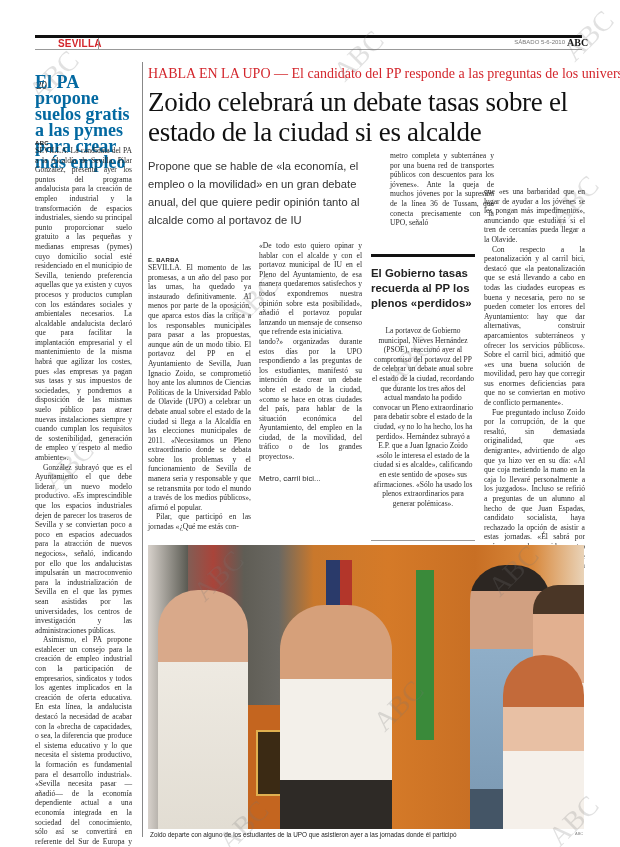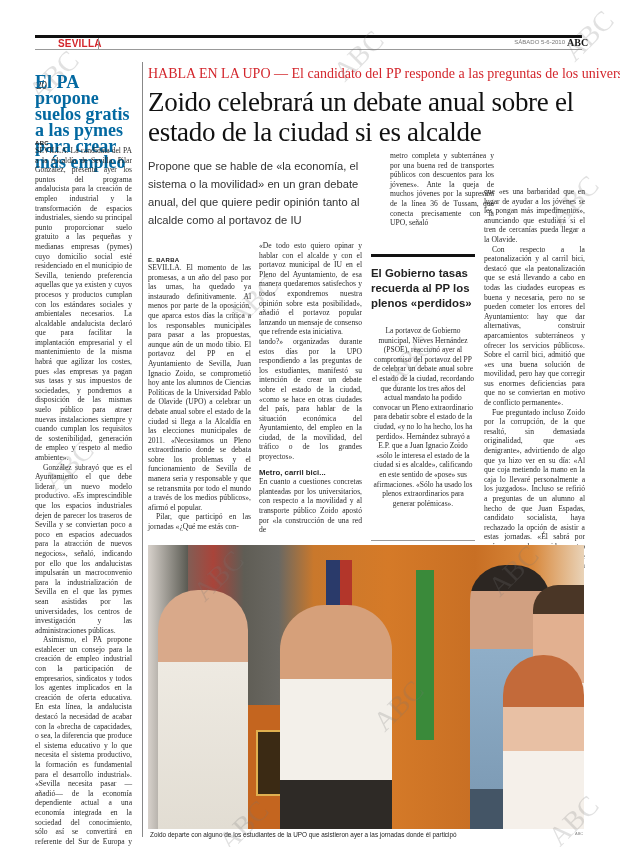--- a/index.html
+++ b/index.html
@@ -22,21 +22,21 @@
   .left-col { left:35px; top:140px; width:97px; }
   .vsep { left:142px; top:62px; width:1px; height:775px; background:#888; }
   
   .kicker { left:148px; top:66px; font-family:Liberation Serif, serif; font-size:14px; color:#d3262c; white-space:nowrap; }
   .title { left:148px; top:87px; width:470px; font-size:27px; line-height:30px; color:#111; letter-spacing:-0.3px; }
   .subtitle { left:148px; top:157px; width:215px; font-family:"Liberation Sans", sans-serif; font-size:11.2px; line-height:18px; color:#333; }
   .col1 { left:148px; top:241px; width:103px;margin-top:16px; }
   .col2 { left:259px; top:241px; width:103px; }
   .col3 { left:390px; top:151px; width:104px; }
   .col4 { left:484px; top:151px; width:101px;margin-top:36px; }
-  .subhead-inline { font-family:"Liberation Sans", sans-serif; font-weight:bold; font-size:7.8px; margin-top:6px; display:block; }
+  .subhead-inline { font-family:"Liberation Sans", sans-serif; font-weight:normal; font-size:7.8px; margin-top:12px; display:block; }
   
   .box-top { left:371px; top:254px; width:104px; height:3px; background:#111; }
   .box-head { left:371px; top:266px; width:104px; font-family:"Liberation Sans", sans-serif; font-weight:bold; font-size:11.4px; line-height:15px; color:#222; }
   .box-body { left:371px; top:326px; width:104px; font-size:7.5px; line-height:9.6px; text-align:center; color:#2a2a2a; }
   .box-bottom { left:371px; top:540px; width:104px; height:1px; background:#999; }
   
   .photo { left:148px; top:545px; width:436px; height:284px; overflow:hidden;
            background:linear-gradient(90deg,#c8c2b8 0%,#6d6b63 6%,#a9443a 15%,#5f5d55 22%,#6a6862 30%,#c9782c 38%,#d57a28 55%,#c86f24 75%,#d8873a 88%,#e9d3b8 100%); }
   .photo .ph { position:absolute; }
   .caption { left:150px; top:831px; font-family:"Liberation Sans", sans-serif; font-size:6.4px; color:#222; white-space:nowrap; }
@@ -60,36 +60,35 @@
   <div class="byline">ABC</div>
   <div class="body-text">
     <p>SEVILLA. La candidata del PA a la Alcaldía de Sevilla, Pilar González, presentó ayer los puntos del programa andalucista para la creación de empleo industrial y la transformación de espacios industriales, siendo su principal punto proporcionar suelo gratuito a las pequeñas y medianas empresas (pymes) cuyo domicilio social esté residenciado en el municipio de Sevilla, teniendo preferencia aquellas que ya existen y cuyos procesos y productos cumplan con los estándares sociales y ambientales necesarios. La alcaldable andalucista declaró que para facilitar la implantación empresarial y el mantenimiento de la misma habrá que agilizar los costes, pues «las empresas ya pagan sus tasas y sus impuestos de sociedades, y pondremos a disposición de las mismas suelo público para atraer nuevas instalaciones siempre y cuando cumplan los requisitos de sostenibilidad, generación de empleo y respeto al medio ambiente».</p>
     <p>González subrayó que es el Ayuntamiento el que debe liderar un nuevo modelo productivo. «Es imprescindible que los espacios industriales dejen de parecer los traseros de Sevilla y se conviertan poco a poco en espacios adecuados para la atracción de nuevos negocios», señaló, indicando por ello que los andalucistas impulsarán un macroconvenio para la industrialización de Sevilla en el que las pymes sean asistidas por las universidades, los centros de investigación y las administraciones públicas.</p>
     <p>Asimismo, el PA propone establecer un consejo para la creación de empleo industrial con la participación de empresarios, sindicatos y todos los agentes implicados en la creación de oferta educativa. En esta línea, la andalucista destacó la necesidad de acabar con la «brecha de capacidades, o sea, la diferencia que produce el sistema educativo y lo que necesita el sistema productivo, la formación es fundamental para el desarrollo industrial». «Sevilla necesita pasar —añadió— de la economía dependiente actual a una economía integrada en la sociedad del conocimiento, sólo así se convertirá en referente del Sur de Europa y en ciudad competitiva».</p>
   </div>
 </div>
 <div class="abs vsep"></div>
 
 <div class="abs kicker">HABLA EN LA UPO — El candidato del PP responde a las preguntas de los universitarios</div>
-<h1 class="abs title" style="margin:0;font-weight:normal;">Zoido celebrará un debate anual sobre el estado de la ciudad si es alcalde</h1>
-<div class="abs subtitle">Propone que se hable de «la economía, el sistema o la movilidad» en un gran debate anual, del que quiere pedir opinión tanto al alcalde como al portavoz de IU</div>
+<h1 class="abs title" style="margin:0;font-weight:normal;">Zoido celebrará un debate tasas sobre el estado de la ciudad si es alcalde</h1>
+<div class="abs subtitle">Propone que se hable de «la economía, el empleo o la movilidad» en un gran debate anual, del que quiere pedir opinión tanto al alcalde como al portavoz de IU</div>
 
 <div class="abs col1">
   <div class="byline">E. BARBA</div>
   <div class="body-text">
     <p>SEVILLA. El momento de las promesas, a un año del paso por las urnas, ha quedado ya instaurado definitivamente. Al menos por parte de la oposición, que aparca estos días la crítica a los responsables municipales para pasar a las propuestas, aunque aún de un modo tibio. El portavoz del PP en el Ayuntamiento de Sevilla, Juan Ignacio Zoido, se comprometió hoy ante los alumnos de Ciencias Políticas de la Universidad Pablo de Olavide (UPO) a celebrar un debate anual sobre el estado de la ciudad si llega a la Alcaldía en las elecciones municipales de 2011. «Necesitamos un Pleno extraordinario donde se debata sobre los problemas y el funcionamiento de Sevilla de manera seria y responsable y que se retransmita por todo el mundo a través de los medios públicos», afirmó el popular.</p>
     <p>Pilar, que participó en las jornadas «¿Qué me estás con-</p>
   </div>
 </div>
 
 <div class="abs col2 body-text">
   <p>«De todo esto quiero opinar y hablar con el alcalde y con el portavoz municipal de IU en el Pleno del Ayuntamiento, de esa manera quedaremos satisfechos y todos expondremos nuestra opinión sobre esta posibilidad», añadió el portavoz popular lanzando un mensaje de consenso que refrende esta iniciativa.</p>
   <p style="text-indent:0">tando?» organizadas durante estos días por la UPO respondiendo a las preguntas de los estudiantes, manifestó su intención de crear un debate sobre el estado de la ciudad, «como se hace en otras ciudades del país, para hablar de la situación económica del Ayuntamiento, del empleo en la ciudad, de la movilidad, del tráfico o de los grandes proyectos».</p>
   <span class="subhead-inline">Metro, carril bici...</span>
-  <p style="text-indent:0">En cuanto a cuestiones concretas planteadas por los universitarios, con respecto a la movilidad y al transporte público Zoido apostó por «la construcción de una red de</p>
 </div>
 
 <div class="abs col3 body-text">
   <p>metro completa y subterránea y por una buena red de transportes públicos con descuentos para los jóvenes». Ante la queja de muchos jóvenes por la supresión de la línea 36 de Tussam, que conecta precisamente con la UPO, señaló</p>
 </div>
 
 <div class="abs col4 body-text">
   <p>que «es una barbaridad que en lugar de ayudar a los jóvenes se les pongan más impedimentos», anunciando que estudiará si el tren de cercanías pueda llegar a la Olavide.</p>
   <p>Con respecto a la peatonalización y al carril bici, destacó que «la peatonalización que se está llevando a cabo en todas las ciudades europeas es buena y necesaria, pero no se pueden cometer los errores del Ayuntamiento: hay que dar alternativas, construir aparcamientos subterráneos y ofrecer los servicios públicos». Sobre el carril bici, admitió que «es una buena solución de movilidad, pero hay que corregir sus enormes deficiencias para que no se conviertan en motivo de conflicto permanente».</p>
   <p>Fue preguntado incluso Zoido por la corrupción, de la que resaltó, sin demasiada originalidad, que «es denigrante», advirtiendo de algo que ya hizo ver en su día: «Al que coja metiendo la mano en la caja lo llevaré personalmente a los juzgados». Incluso se refirió a preguntas de un alumno al hecho de que Juan Espadas, candidato socialista, haya rechazado la opción de asistir a estas jornadas. «Él sabrá por qué, yo ya he venido cuatro veces a hablar con los jóvenes de la UPO sobre los proyectos de la ciudad».</p>

